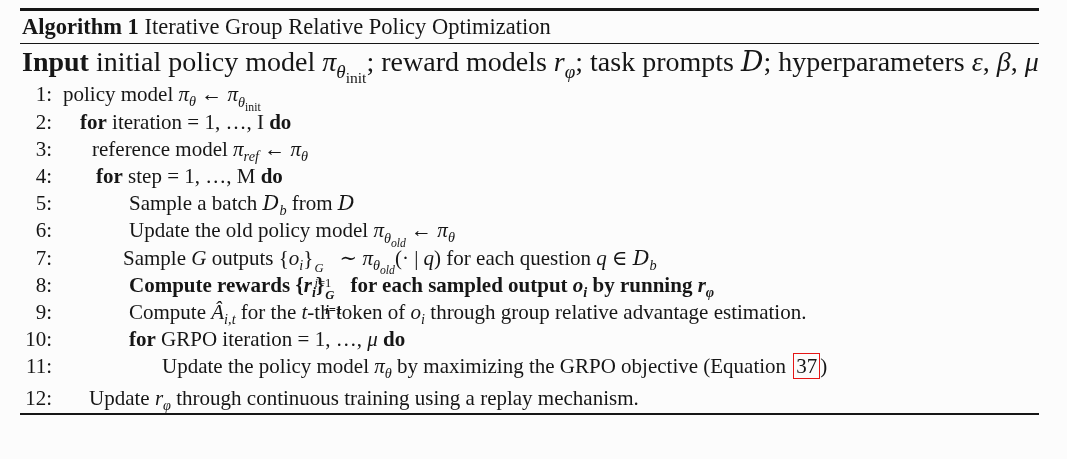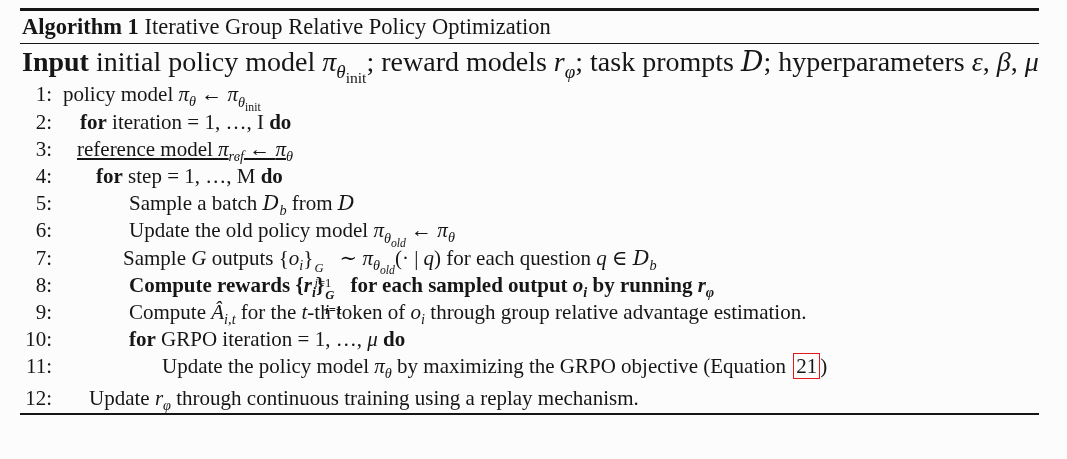--- a/index.html
+++ b/index.html
@@ -101,21 +101,21 @@
       <div class="line">
         <span class="num">1:</span>
         <span class="content" style="margin-left: 0px;">policy model <i>π</i><sub><i>θ</i></sub> ← <i>π</i><sub><i>θ</i><sub>init</sub></sub></span>
       </div>
       <div class="line">
         <span class="num">2:</span>
         <span class="content" style="margin-left: 17px;"><b>for</b> iteration = 1, …, I <b>do</b></span>
       </div>
       <div class="line">
         <span class="num">3:</span>
-        <span class="content" style="margin-left: 14px; text-decoration: underline;">reference model <i>π</i><sub><i>ref</i></sub> ← <i>π</i><sub><i>θ</i></sub></span>
+        <span class="content" style="margin-left: 29px;">reference model <i>π</i><sub><i>ref</i></sub> ← <i>π</i><sub><i>θ</i></sub></span>
       </div>
       <div class="line">
         <span class="num">4:</span>
         <span class="content" style="margin-left: 33px;"><b>for</b> step = 1, …, M <b>do</b></span>
       </div>
       <div class="line">
         <span class="num">5:</span>
         <span class="content" style="margin-left: 66px;">Sample a batch <span class="cal">D</span><sub><i>b</i></sub> from <span class="cal">D</span></span>
       </div>
       <div class="line">
@@ -139,21 +139,21 @@
       <div class="line">
         <span class="num">9:</span>
         <span class="content" style="margin-left: 66px;">Compute <i>Â</i><sub><i>i</i>,<i>t</i></sub> for the <i>t</i>-th token of <i>o</i><sub><i>i</i></sub> through group relative advantage estimation.</span>
       </div>
       <div class="line">
         <span class="num">10:</span>
         <span class="content" style="margin-left: 66px;"><b>for</b> GRPO iteration = 1, …, <i>μ</i> <b>do</b></span>
       </div>
       <div class="line">
         <span class="num">11:</span>
-        <span class="content" style="margin-left: 99px;">Update the policy model <i>π</i><sub><i>θ</i></sub> by maximizing the GRPO objective (Equation <span class="eqref" style="border-color: rgb(229, 22, 22);">21</span>)</span>
+        <span class="content" style="margin-left: 99px;">Update the policy model <i>π</i><sub><i>θ</i></sub> by maximizing the GRPO objective (Equation <span class="eqref" style="border-color: rgb(229, 22, 22);">37</span>)</span>
       </div>
       <div class="line gap">
         <span class="num">12:</span>
         <span class="content" style="margin-left: 26px;">Update <i>r</i><sub><i>φ</i></sub> through continuous training using a replay mechanism.</span>
       </div>
     </div>
 
 
   <div class="rule rule-thick"></div>
 </div>

